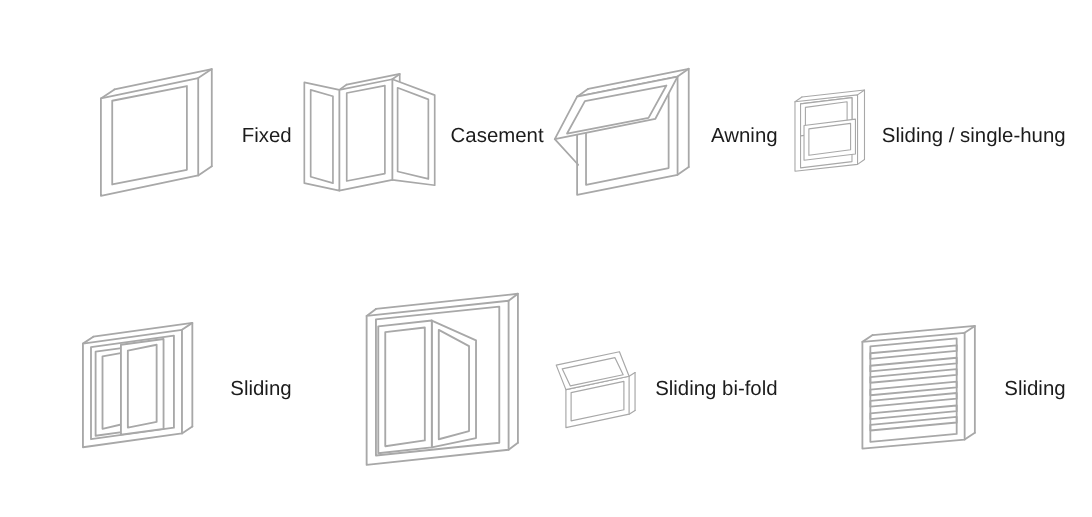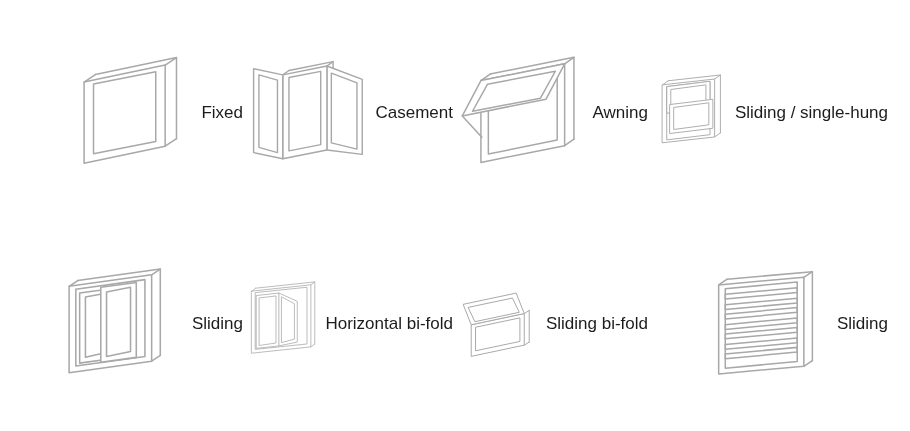--- a/index.html
+++ b/index.html
@@ -121,21 +121,20 @@
       <line class="ln" x1="18" y1="25" x2="26" y2="19"></line>
       <line class="ln" x1="140" y1="12" x2="148" y2="6"></line>
       <line class="ln" x1="140" y1="140" x2="148" y2="134"></line>
       <polygon class="fw" points="18,25 140,12 140,140 18,153"></polygon>
       <polygon class="ln" points="26,28 132,17 132,134 26,145"></polygon>
       <polygon class="fw" points="74,29 112,46 112,130 74,138"></polygon>
       <polygon class="ln" points="80,37 106,51 106,124 80,131"></polygon>
       <polygon class="fw" points="28,34 74,29 74,138 28,143"></polygon>
       <polygon class="ln" points="34,39 68,35 68,132 34,137"></polygon>
     </svg>
-    <div class="label">Horizontal bi-fold</div>
   </div>
 
   <div class="cell">
     <svg width="145" height="145" viewBox="0 0 150 150">
       <polyline class="ln" points="123,62 123,113"></polyline>
       <line class="ln" x1="115" y1="67" x2="123" y2="62"></line>
       <line class="ln" x1="115" y1="118" x2="123" y2="113"></line>
       <polygon class="fw" points="30,85 115,67 115,118 30,136"></polygon>
       <polygon class="ln" points="37,89 108,74 108,112 37,127"></polygon>
       <polygon class="fw" points="30,85 115,67 102,34 17,52"></polygon>

